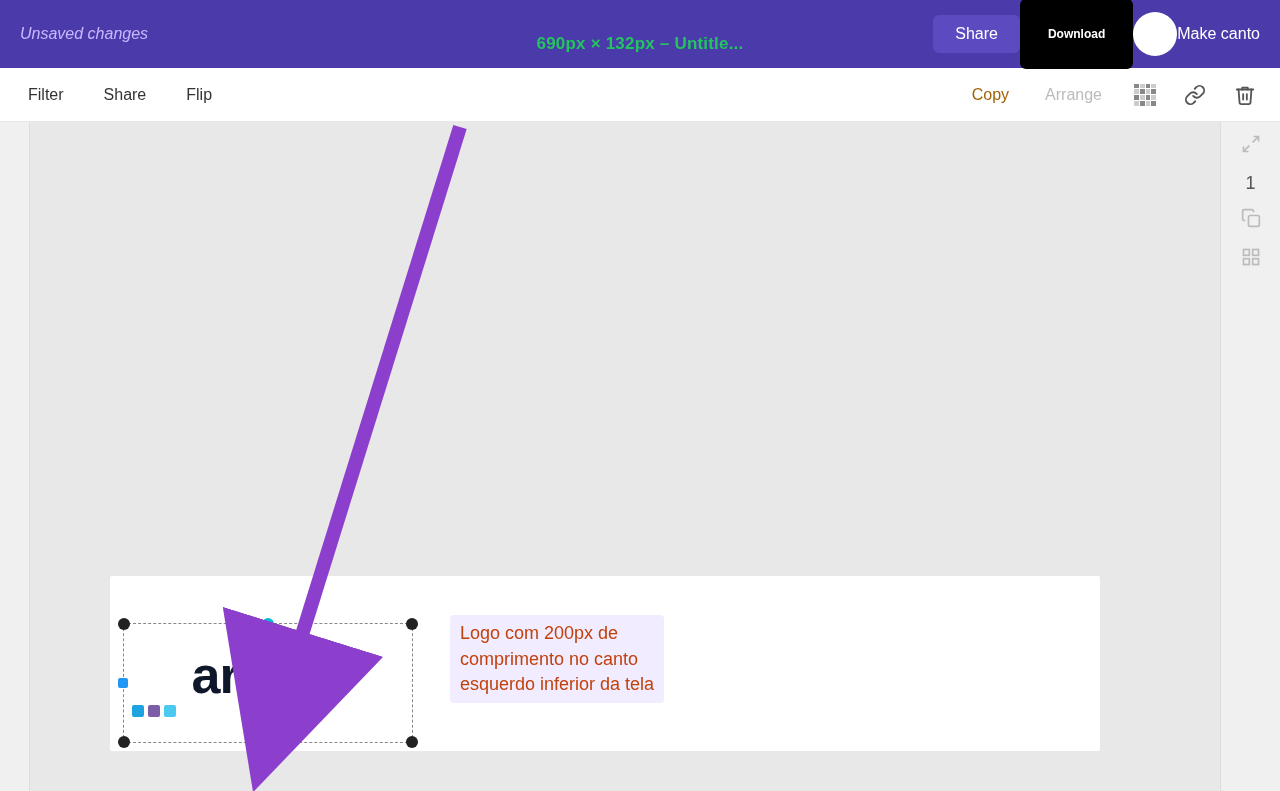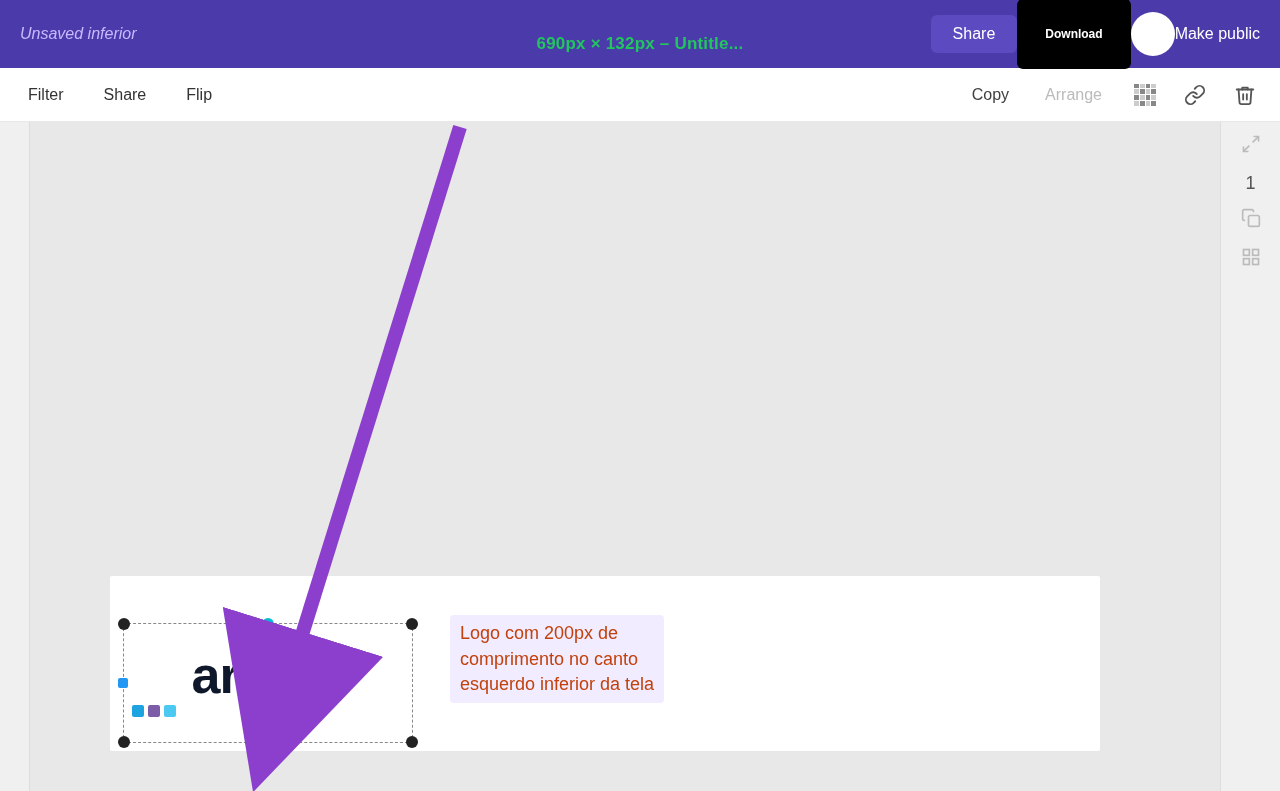--- a/index.html
+++ b/index.html
@@ -99,21 +99,21 @@
     }
     .toolbar-right {
       display: flex;
       align-items: center;
       gap: 20px;
     }
     .toolbar-btn-right {
       background: none;
       border: none;
       font-size: 16px;
-      color: #404040;
+      color: #a16207;
       cursor: pointer;
       padding: 4px 8px;
       font-weight: 400;
     }
     .toolbar-btn-right.disabled {
       color: #bbb;
       cursor: default;
     }
     .icon-btn {
       background: none;
@@ -270,27 +270,27 @@
       background: #ccc;
     }
     .checker-cell.dark {
       background: #888;
     }
   </style>
 </head>
 <body>
 
 <div class="header-bar">
-  <span class="unsaved-changes">Unsaved inferior</span>
+  <span class="unsaved-changes">Unsaved changes</span>
   <span class="header-center">690px × 132px – Untitle...</span>
   <div class="header-right">
     <button class="btn-share">Share</button>
     <button class="btn-download">Download</button>
     <div class="avatar"></div>
-    <button class="btn-make-public">Make public</button>
+    <button class="btn-make-public">Make canto</button>
   </div>
 </div>
 
 <div class="toolbar">
   <div class="toolbar-left">
     <button class="toolbar-btn">Filter</button>
     <button class="toolbar-btn">Share</button>
     <button class="toolbar-btn">Flip</button>
   </div>
   <div class="toolbar-right">

